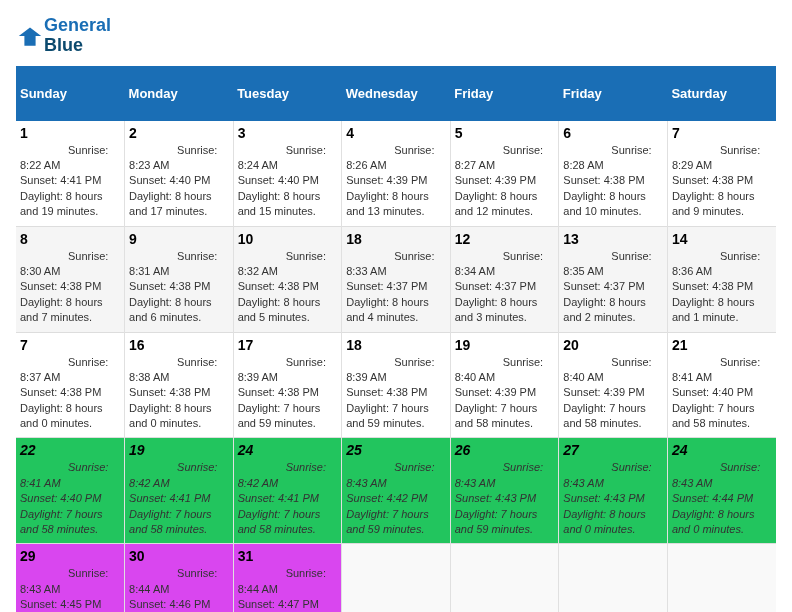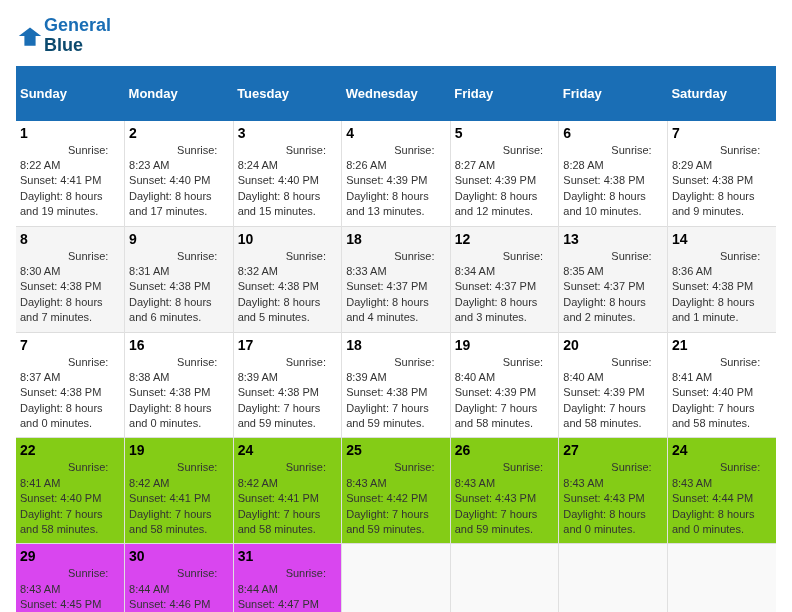--- a/index.html
+++ b/index.html
@@ -143,21 +143,21 @@
       </tr>
       <tr style="background: rgb(255, 255, 255);">
         <td><span class="day-number">7</span><span class="day-info">Sunrise: 8:37 AM<br>Sunset: 4:38 PM<br>Daylight: 8 hours and 0 minutes.</span></td>
         <td><span class="day-number">16</span><span class="day-info">Sunrise: 8:38 AM<br>Sunset: 4:38 PM<br>Daylight: 8 hours and 0 minutes.</span></td>
         <td><span class="day-number">17</span><span class="day-info">Sunrise: 8:39 AM<br>Sunset: 4:38 PM<br>Daylight: 7 hours and 59 minutes.</span></td>
         <td><span class="day-number">18</span><span class="day-info">Sunrise: 8:39 AM<br>Sunset: 4:38 PM<br>Daylight: 7 hours and 59 minutes.</span></td>
         <td><span class="day-number">19</span><span class="day-info">Sunrise: 8:40 AM<br>Sunset: 4:39 PM<br>Daylight: 7 hours and 58 minutes.</span></td>
         <td><span class="day-number">20</span><span class="day-info">Sunrise: 8:40 AM<br>Sunset: 4:39 PM<br>Daylight: 7 hours and 58 minutes.</span></td>
         <td><span class="day-number">21</span><span class="day-info">Sunrise: 8:41 AM<br>Sunset: 4:40 PM<br>Daylight: 7 hours and 58 minutes.</span></td>
       </tr>
-      <tr style="background: #84cc16;">
+      <tr style="background: #22c55e; font-style: italic;">
         <td><span class="day-number">22</span><span class="day-info">Sunrise: 8:41 AM<br>Sunset: 4:40 PM<br>Daylight: 7 hours and 58 minutes.</span></td>
         <td><span class="day-number">19</span><span class="day-info">Sunrise: 8:42 AM<br>Sunset: 4:41 PM<br>Daylight: 7 hours and 58 minutes.</span></td>
         <td><span class="day-number">24</span><span class="day-info">Sunrise: 8:42 AM<br>Sunset: 4:41 PM<br>Daylight: 7 hours and 58 minutes.</span></td>
         <td><span class="day-number">25</span><span class="day-info">Sunrise: 8:43 AM<br>Sunset: 4:42 PM<br>Daylight: 7 hours and 59 minutes.</span></td>
         <td><span class="day-number">26</span><span class="day-info">Sunrise: 8:43 AM<br>Sunset: 4:43 PM<br>Daylight: 7 hours and 59 minutes.</span></td>
         <td><span class="day-number">27</span><span class="day-info">Sunrise: 8:43 AM<br>Sunset: 4:43 PM<br>Daylight: 8 hours and 0 minutes.</span></td>
         <td><span class="day-number">24</span><span class="day-info">Sunrise: 8:43 AM<br>Sunset: 4:44 PM<br>Daylight: 8 hours and 0 minutes.</span></td>
       </tr>
       <tr style="background: #d946ef;">
         <td><span class="day-number">29</span><span class="day-info">Sunrise: 8:43 AM<br>Sunset: 4:45 PM<br>Daylight: 8 hours and 1 minute.</span></td>

